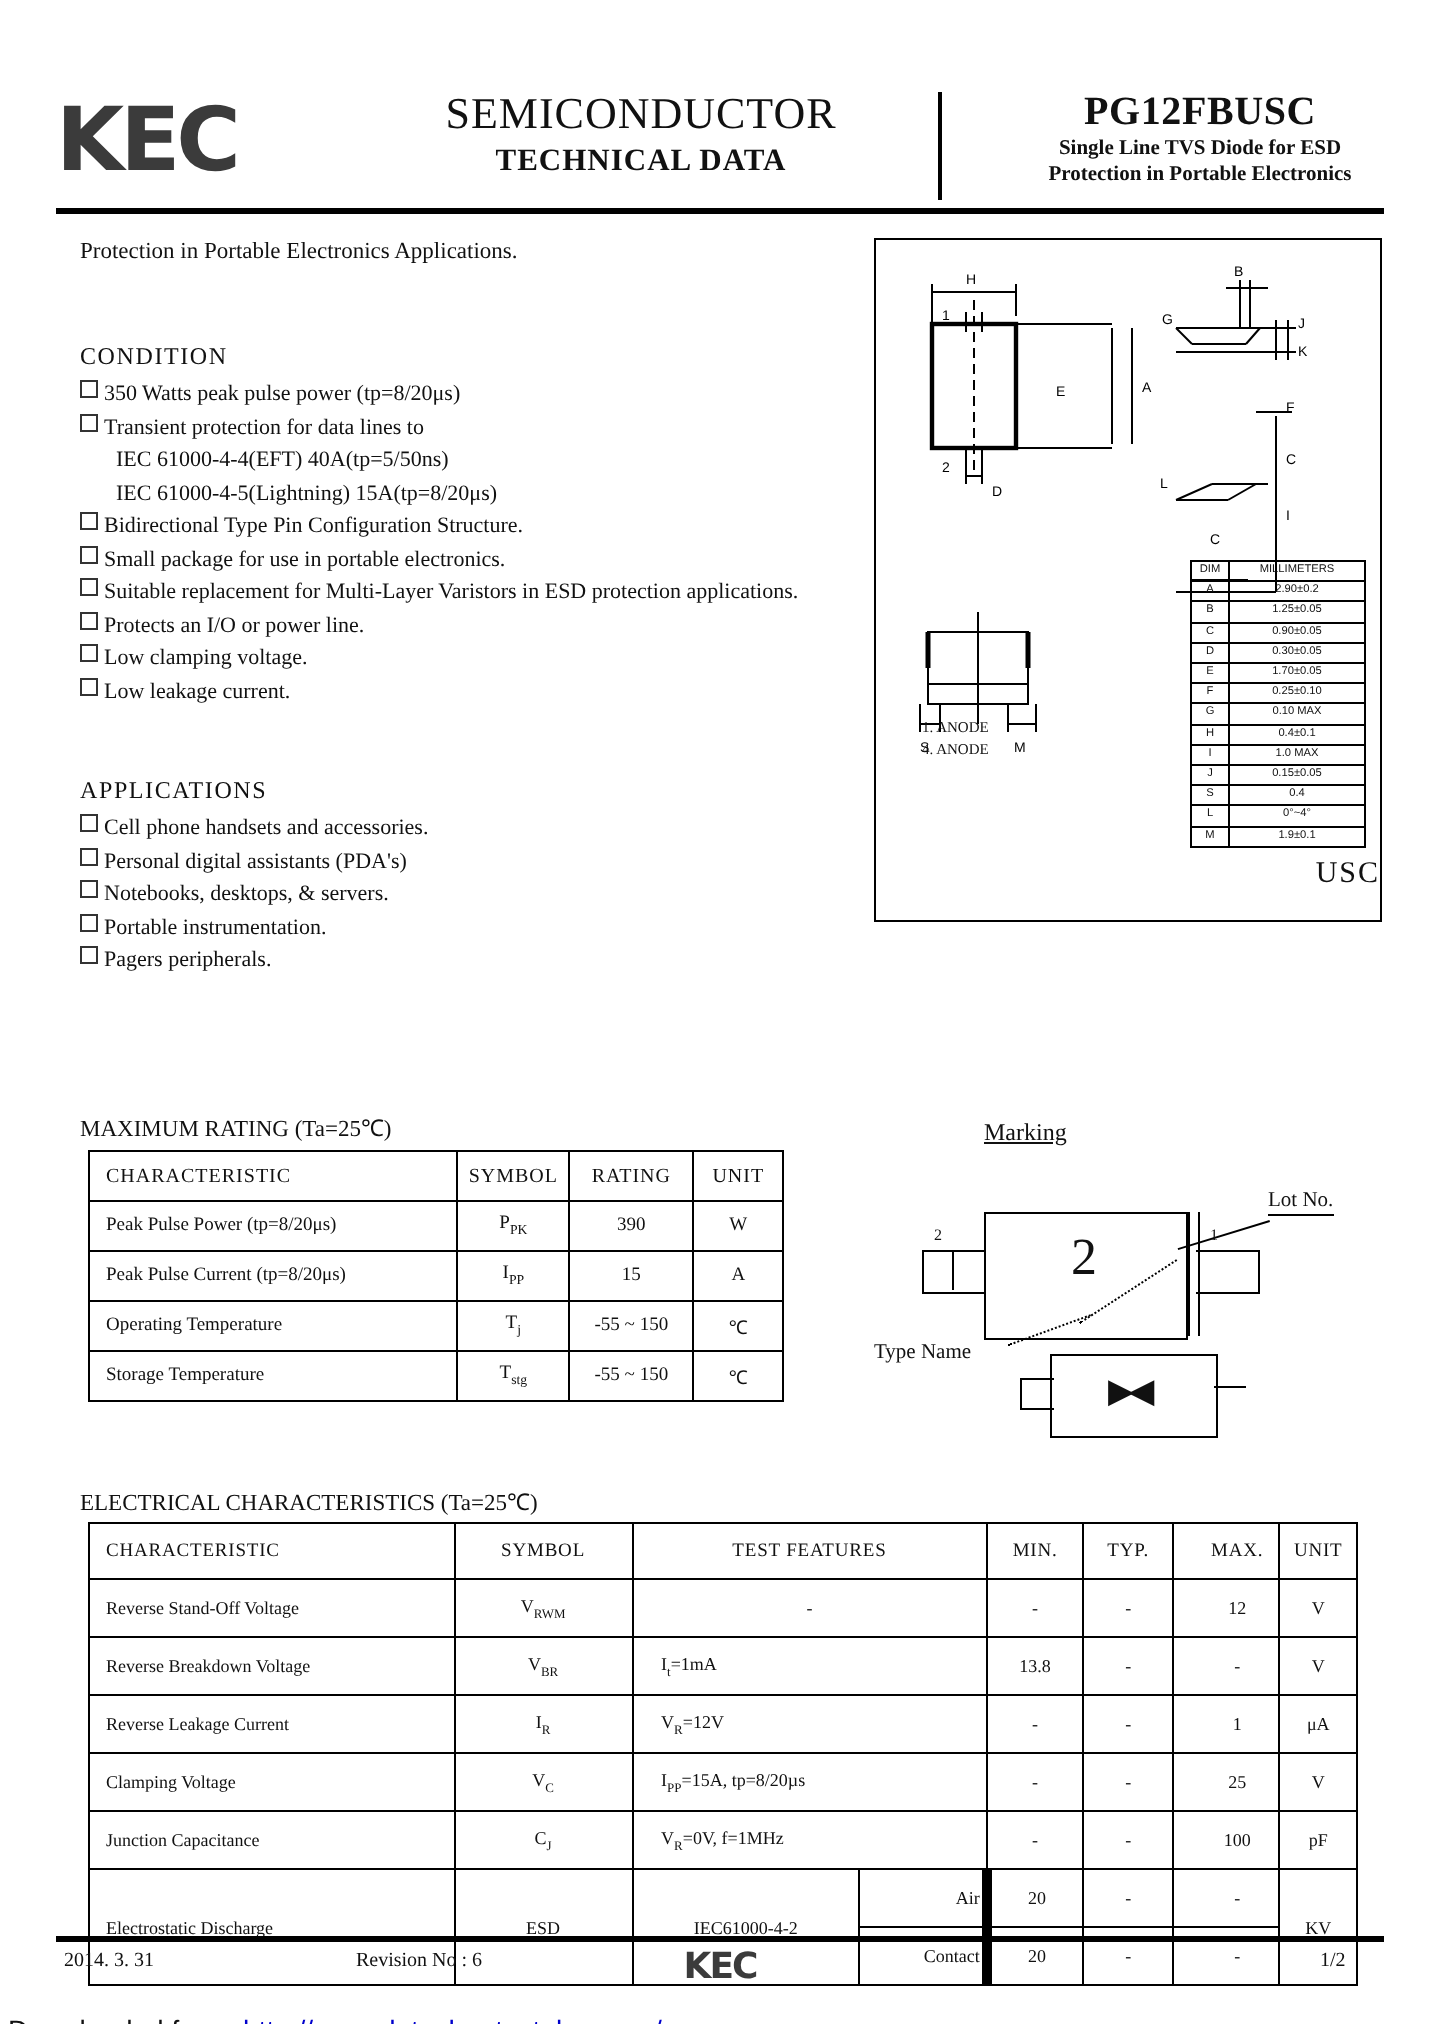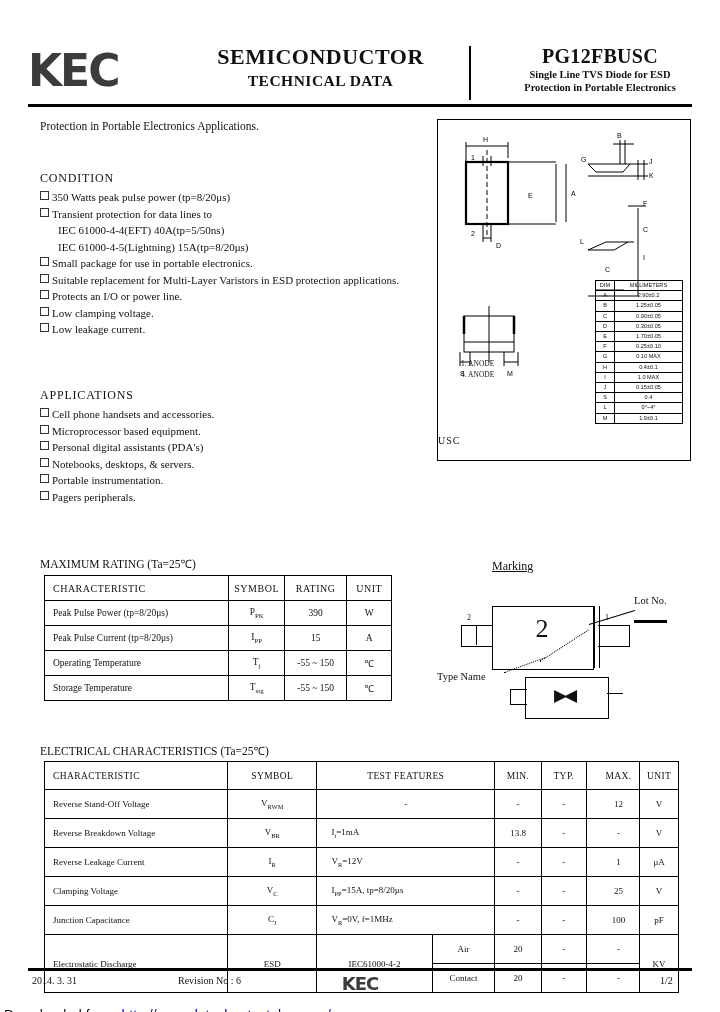--- a/index.html
+++ b/index.html
@@ -6,21 +6,21 @@
   body{width:720px;height:1012px;position:relative;
        font-family:"Liberation Serif",serif;color:#111;}
   .page{position:absolute;left:0;top:16px;width:720px;height:1012px;}
 
   
   .hdr{position:absolute;left:28px;top:28px;width:664px;height:58px;}
   .kec-logo{position:absolute;left:0;top:4px;width:140px;height:46px;
             font-family:"DejaVu Sans",sans-serif;font-weight:bold;font-size:44px;
             letter-spacing:-2px;color:#3b3b3b;line-height:46px;}
   .hdr-mid{position:absolute;left:150px;top:0;width:285px;text-align:center;}
-  .hdr-mid .t1{font-size:22px;font-weight:bold;letter-spacing:.5px;line-height:26px;}
+  .hdr-mid .t1{font-size:22px;font-weight:normal;letter-spacing:.5px;line-height:26px;}
   .hdr-mid .t2{font-size:15.5px;font-weight:bold;letter-spacing:.5px;line-height:22px;}
   .vrule{position:absolute;left:441px;top:2px;width:2px;height:54px;background:#000;}
   .hdr-right{position:absolute;left:452px;top:0;width:240px;text-align:center;}
   .hdr-right .part{font-size:20px;font-weight:bold;letter-spacing:.3px;line-height:24px;}
   .hdr-right .sub{font-size:10.5px;font-weight:bold;line-height:13px;}
   .rule{position:absolute;left:28px;top:88px;width:664px;height:3px;background:#000;}
 
   
   .intro{position:absolute;left:40px;top:104px;font-size:11.5px;}
   .sect-title{font-size:12px;letter-spacing:.8px;}
@@ -28,22 +28,22 @@
   .applications{position:absolute;left:40px;top:372px;width:390px;}
   .bul{font-size:11px;line-height:16.5px;white-space:nowrap;}
   .bul .bx{display:inline-block;width:7px;height:7px;border:1px solid #333;
            margin-right:3px;vertical-align:1px;}
   .ind{padding-left:18px;}
   .sect-title{margin-bottom:3px;}
 
   
   .pkgbox{position:absolute;left:437px;top:103px;width:252px;height:340px;
           border:1px solid #000;}
-  .pkg-usc{position:absolute;left:0;bottom:14px;width:252px;text-align:left;
-           font-size:10px;letter-spacing:1px;margin-top:31px;}
+  .pkg-usc{position:absolute;left:0;bottom:14px;width:252px;text-align:right;
+           font-size:15px;letter-spacing:1px;margin-top:31px;}
   .pinleg{position:absolute;left:23px;top:238px;font-size:7.5px;line-height:11px;}
 
   
   .dimtbl{position:absolute;left:157px;top:160px;border-collapse:collapse;
           font-size:5.6px;font-family:"Liberation Sans",sans-serif;}
   .dimtbl td,.dimtbl th{border:1px solid #000;text-align:center;
           padding:0;height:9.2px;line-height:9.2px;font-weight:normal;}
   .dimtbl .c1{width:18px;}
   .dimtbl .c2{width:67px;}
   .dimtbl th{font-size:5.6px;}
@@ -73,21 +73,21 @@
            font-size:26px;}
   .mk-padL{position:absolute;left:24px;top:44px;width:31px;height:20px;
            border:1.5px solid #000;border-right:none;}
   .mk-padLl{position:absolute;left:39px;top:44px;width:0;height:20px;
            border-left:1.5px solid #000;}
   .mk-padR{position:absolute;left:161px;top:44px;width:31px;height:20px;
            border:1.5px solid #000;border-left:none;}
   .mk-p2{position:absolute;left:30px;top:32px;font-size:8px;}
   .mk-p1{position:absolute;left:168px;top:32px;font-size:8px;}
   .mk-lot{position:absolute;left:197px;top:14px;font-size:10.5px;
-          border-bottom:3px solid #000000;padding-bottom:14px;}
+          border-bottom:1px solid #000000;padding-bottom:1px;}
   .mk-lotline{position:absolute;left:150px;top:19px;width:48px;height:10px;
           border-bottom:1px solid #000;transform:rotate(-17deg);
           transform-origin:right bottom;}
   .mk-type{position:absolute;left:0px;top:90px;font-size:10.5px;}
   .mk-typeline{position:absolute;left:62px;top:78px;width:44px;height:14px;
           border-bottom:1px dotted #000;transform:rotate(-20deg);
           transform-origin:left top;}
   .mk-leadline{position:absolute;left:103px;top:40px;width:58px;height:40px;
           border-bottom:1px dotted #000;transform:rotate(-33deg);
           transform-origin:left bottom;}
@@ -107,21 +107,21 @@
   .ectbl td,.ectbl th{border:1px solid #000;font-weight:normal;}
   .ectbl th{height:25px;text-align:center;font-size:9.5px;letter-spacing:.4px;}
   .ectbl td{height:26px;}
   .ectbl .cch{text-align:left;padding-left:8px;width:190px;}
   .ectbl .csy{text-align:center;width:95px;}
   .ectbl .ctc{text-align:center;width:182px;}
   .ectbl .cmn{text-align:center;width:48px;}
   .ectbl .ctp{text-align:center;width:46px;}
   .ectbl .cmx{text-align:center;width:42px;padding-left:12px;}
   .ectbl .cun{text-align:center;width:38px;}
-  .ectbl .subc{text-align:center;width:62px;border-right:1px solid #000000;}
+  .ectbl .subc{text-align:right;width:62px;border-right:5px solid #000000;}
 
   
   .frule{position:absolute;left:28px;top:952px;width:664px;height:2.5px;background:#000;}
   .f-date{position:absolute;left:32px;top:959px;font-size:10px;}
   .f-rev{position:absolute;left:178px;top:959px;font-size:10px;}
   .f-logo{position:absolute;left:0;top:957px;width:720px;text-align:center;
           font-family:"DejaVu Sans",sans-serif;font-weight:bold;font-size:18px;
           letter-spacing:-1px;color:#3b3b3b;}
   .f-pg{position:absolute;left:660px;top:959px;font-size:10px;}
   .dl{position:absolute;left:4px;top:991px;font-size:14px;
@@ -149,31 +149,31 @@
   <div class="rule"></div>
 
   <div class="intro">Protection in Portable Electronics Applications.</div>
 
   <div class="features">
     <div class="sect-title">CONDITION</div>
     <div class="bul"><span class="bx"></span><span>350 Watts peak pulse power (tp=8/20μs)</span></div>
     <div class="bul"><span class="bx"></span><span>Transient protection for data lines to</span></div>
     <div class="bul ind">IEC 61000-4-4(EFT) 40A(tp=5/50ns)</div>
     <div class="bul ind">IEC 61000-4-5(Lightning) 15A(tp=8/20μs)</div>
+    <div class="bul"><span class="bx"></span><span>Bidirectional Type Pin Configuration Structure.</span></div>
     <div class="bul"><span class="bx"></span><span>Small package for use in portable electronics.</span></div>
     <div class="bul"><span class="bx"></span><span>Suitable replacement for Multi-Layer Varistors in ESD protection applications.</span></div>
     <div class="bul"><span class="bx"></span><span>Protects an I/O or power line.</span></div>
     <div class="bul"><span class="bx"></span><span>Low clamping voltage.</span></div>
     <div class="bul"><span class="bx"></span><span>Low leakage current.</span></div>
   </div>
 
   <div class="applications">
     <div class="sect-title">APPLICATIONS</div>
     <div class="bul"><span class="bx"></span><span>Cell phone handsets and accessories.</span></div>
-    <div class="bul"><span class="bx"></span><span>Microprocessor based equipment.</span></div>
     <div class="bul"><span class="bx"></span><span>Personal digital assistants (PDA's)</span></div>
     <div class="bul"><span class="bx"></span><span>Notebooks, desktops, &amp; servers.</span></div>
     <div class="bul"><span class="bx"></span><span>Portable instrumentation.</span></div>
     <div class="bul"><span class="bx"></span><span>Pagers peripherals.</span></div>
   </div>
 
   <div class="pkgbox">
     <svg width="250" height="338" viewBox="0 0 250 338">
       <g stroke="#000" fill="none" stroke-width="1">
 

